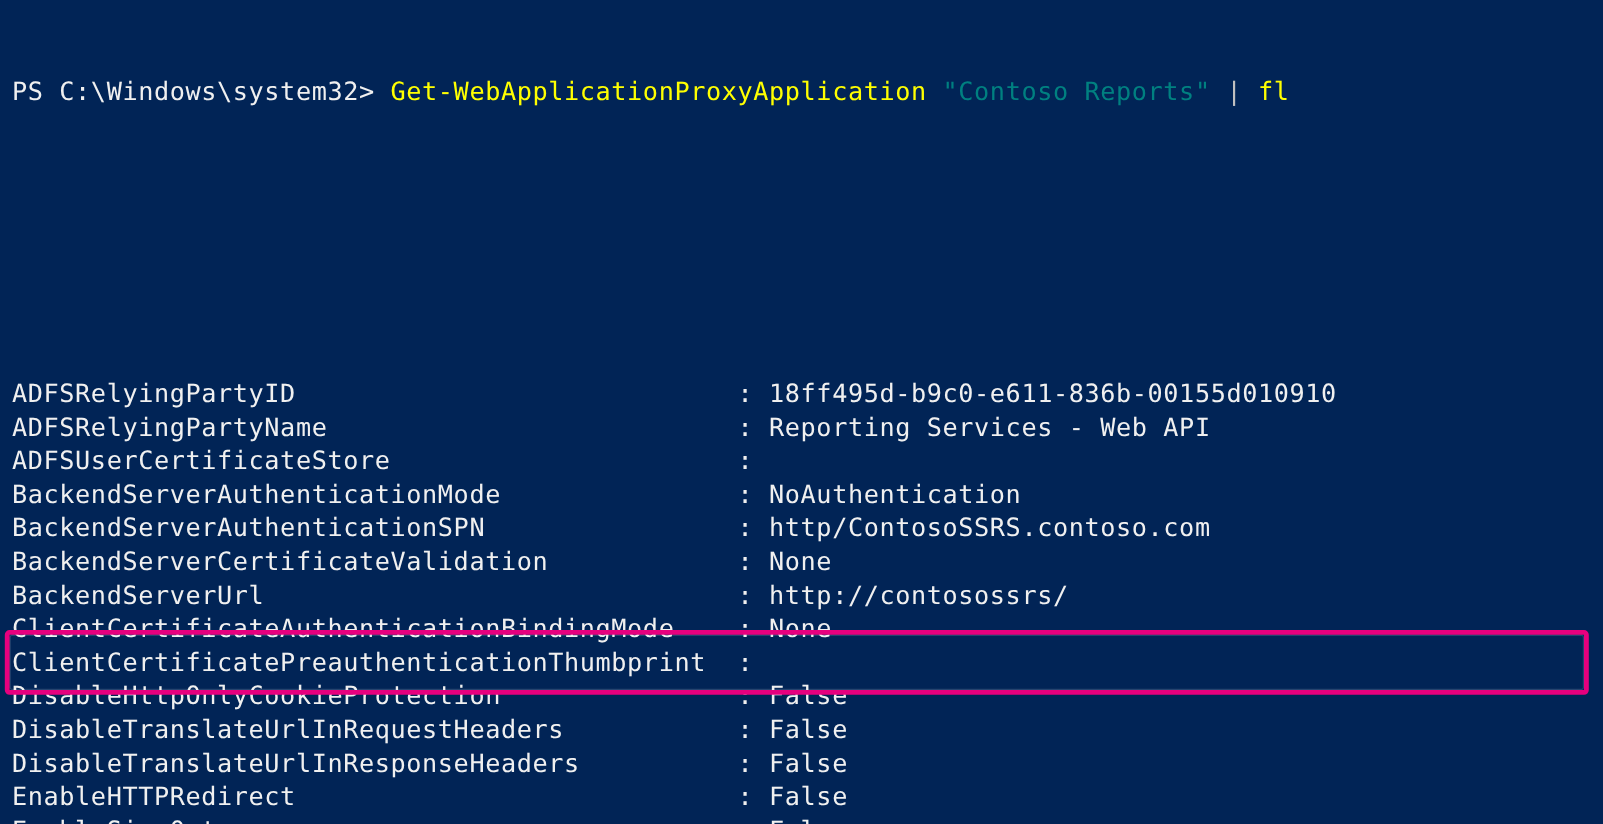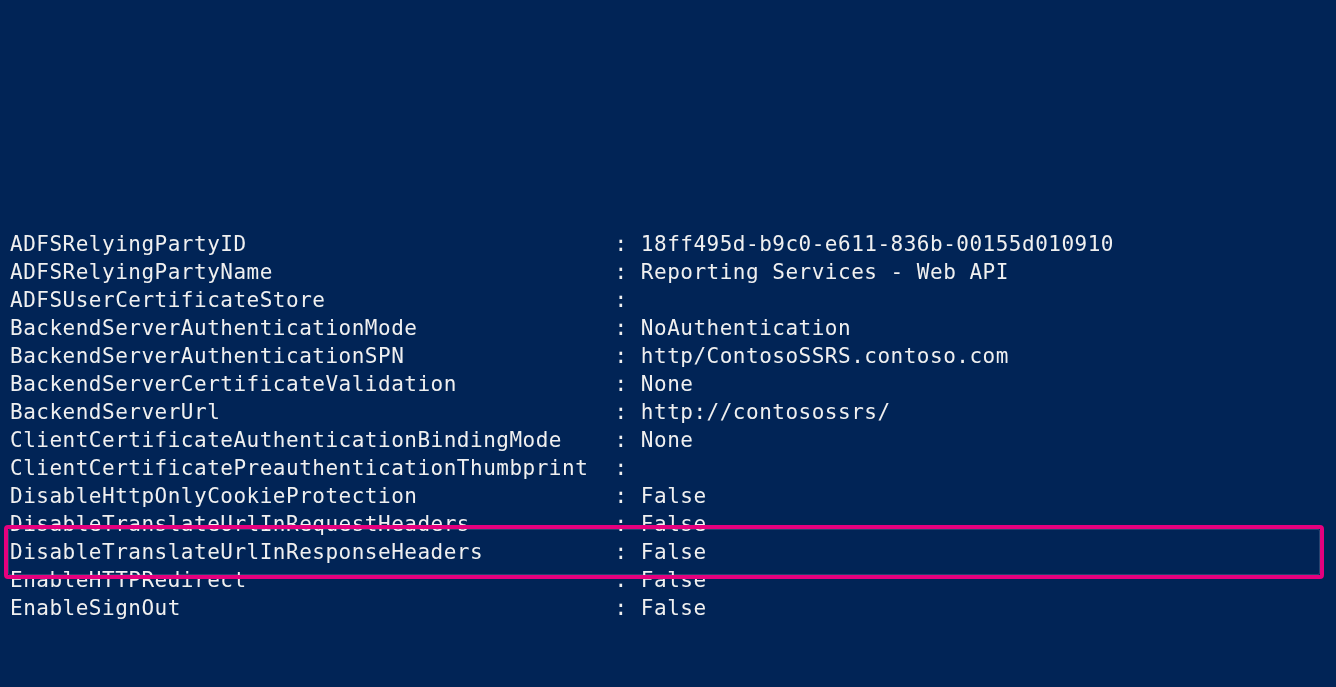--- a/index.html
+++ b/index.html
@@ -34,20 +34,21 @@
     border:1px solid rgba(255,255,255,0.15);
     border-radius:2px;
     pointer-events:none;
   }
   .row{display:block}
 </style>
 </head>
 <body>
 
 <div class="term">
+  <span class="row"><span>PS C:\Windows\system32&gt; </span><span class="cmd-yellow">Get-WebApplicationProxyApplication </span><span class="cmd-teal">"Contoso Reports" </span><span class="cmd-grey">| </span><span class="cmd-yellow">fl</span></span>
   <span class="row">&nbsp;</span>
   <span class="row">&nbsp;</span>
   <div id="props"><span class="row">ADFSRelyingPartyID                            : 18ff495d-b9c0-e611-836b-00155d010910</span><span class="row">ADFSRelyingPartyName                          : Reporting Services - Web API</span><span class="row">ADFSUserCertificateStore                      : </span><span class="row">BackendServerAuthenticationMode               : NoAuthentication</span><span class="row">BackendServerAuthenticationSPN                : http/ContosoSSRS.contoso.com</span><span class="row">BackendServerCertificateValidation            : None</span><span class="row">BackendServerUrl                              : http://contosossrs/</span><span class="row">ClientCertificateAuthenticationBindingMode    : None</span><span class="row">ClientCertificatePreauthenticationThumbprint  : </span><span class="row">DisableHttpOnlyCookieProtection               : False</span><span class="row">DisableTranslateUrlInRequestHeaders           : False</span><span class="row">DisableTranslateUrlInResponseHeaders          : False</span><span class="row">EnableHTTPRedirect                            : False</span><span class="row">EnableSignOut                                 : False</span></div>
 </div>
 
 <div class="highlight-box">
     <div class="inner"></div>
   </div>
 
 </body></html>

